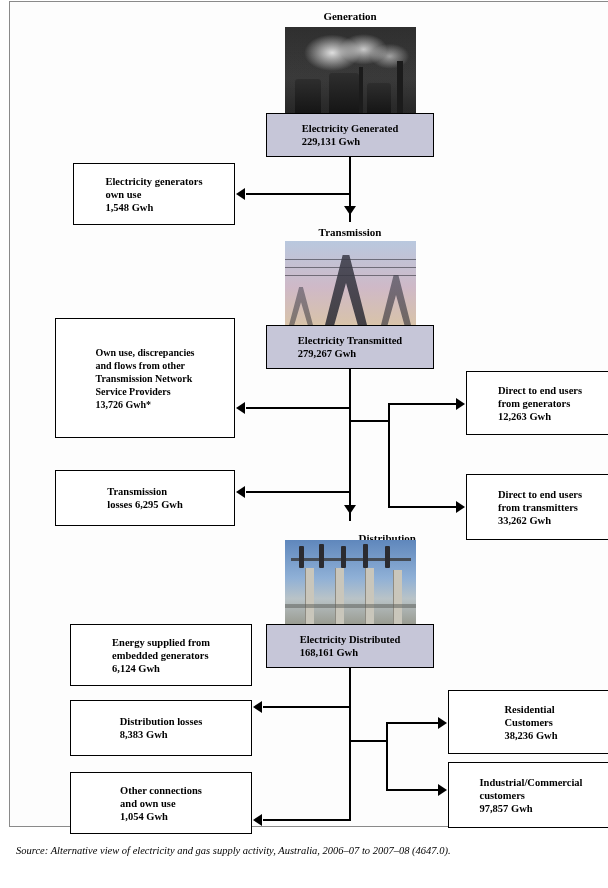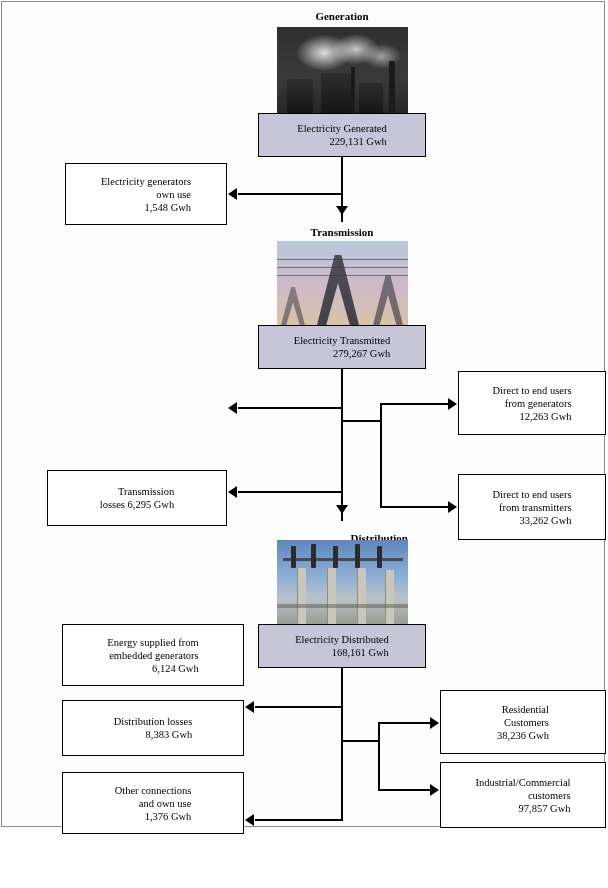--- a/index.html
+++ b/index.html
@@ -12,20 +12,21 @@
     background: #ffffff;
     font-family: "Liberation Serif", serif;
     color: #000;
     overflow: hidden;
   }
   #page {
     position: relative;
     width: 509px;
     height: 888px;
     background: #ffffff;
+    margin-left: 8px;
   }
   .frame {
     position: absolute;
     left: 1px;
     top: 1px;
     width: 604px;
     height: 826px;
     border: 1px solid #8a8a8a;
     background: #fdfdfd;
     box-sizing: border-box;
@@ -34,24 +35,25 @@
   
   .box {
     position: absolute;
     box-sizing: border-box;
     border: 1px solid #000;
     background: #ffffff;
     display: flex;
     flex-direction: column;
     align-items: center;
     justify-content: center;
-    text-align: right;
+    text-align: left;
     font-size: 10.5px;
     line-height: 13px;
     color: #000;
+    font-weight: bold;
   }
   .box.shaded {
     background: #c6c6d8;
   }
   .box .ln { display: block; white-space: pre-line; }
 
   
   .stage-label {
     position: absolute;
     font-size: 11px;
@@ -205,20 +207,27 @@
     <div class="pylon" style="left:40px; width:42px; height:70px;"></div>
     <div class="pylon" style="left:96px; width:30px; height:50px; opacity:.6;"></div>
     <div class="pylon" style="left:4px; width:24px; height:38px; opacity:.5;"></div>
   </div>
 
   <div class="box shaded" style="left:258px; top:325px; width:168px; height:44px;">
     <span class="ln">Electricity  Transmitted
 279,267 Gwh</span>
   </div>
 
+  <div class="box" style="left:47px; top:318px; width:180px; height:120px; font-size:10px;">
+    <span class="ln">Own use, discrepancies
+and flows from other
+Transmission Network
+Service Providers
+13,726 Gwh*</span>
+  </div>
 
   <div class="box" style="left:47px; top:470px; width:180px; height:56px;">
     <span class="ln">Transmission
 losses 6,295 Gwh</span>
   </div>
 
   <div class="box" style="left:458px; top:371px; width:148px; height:64px;">
     <span class="ln">Direct to end users
 from generators
 12,263 Gwh</span>
@@ -274,21 +283,21 @@
   </div>
 
   <div class="box" style="left:62px; top:700px; width:182px; height:56px;">
     <span class="ln">Distribution losses
 8,383 Gwh</span>
   </div>
 
   <div class="box" style="left:62px; top:772px; width:182px; height:62px;">
     <span class="ln">Other connections
 and own use
-1,376 Gwh</span>
+1,054 Gwh</span>
   </div>
 
   <div class="box" style="left:440px; top:690px; width:166px; height:64px;">
     <span class="ln">Residential
 Customers
 38,236 Gwh</span>
   </div>
 
   <div class="box" style="left:440px; top:762px; width:166px; height:66px;">
     <span class="ln">Industrial/Commercial
@@ -304,13 +313,14 @@
   <div class="line hline" style="left:255px; top:819px; width:88px;"></div>
   <div class="arrow arrow-left" style="left:245px; top:814px;"></div>
 
   <div class="line hline" style="left:341px; top:740px; width:38px;"></div>
   <div class="line vline" style="left:378px; top:722px; height:68px;"></div>
   <div class="line hline" style="left:378px; top:722px; width:54px;"></div>
   <div class="arrow arrow-right" style="left:430px; top:717px;"></div>
   <div class="line hline" style="left:378px; top:789px; width:54px;"></div>
   <div class="arrow arrow-right" style="left:430px; top:784px;"></div>
 
+  <div class="source" style="top:845px;">Source: Alternative view of electricity and gas supply activity, Australia, 2006–07 to 2007–08 (4647.0).</div>
 </div>
 
 </body></html>

